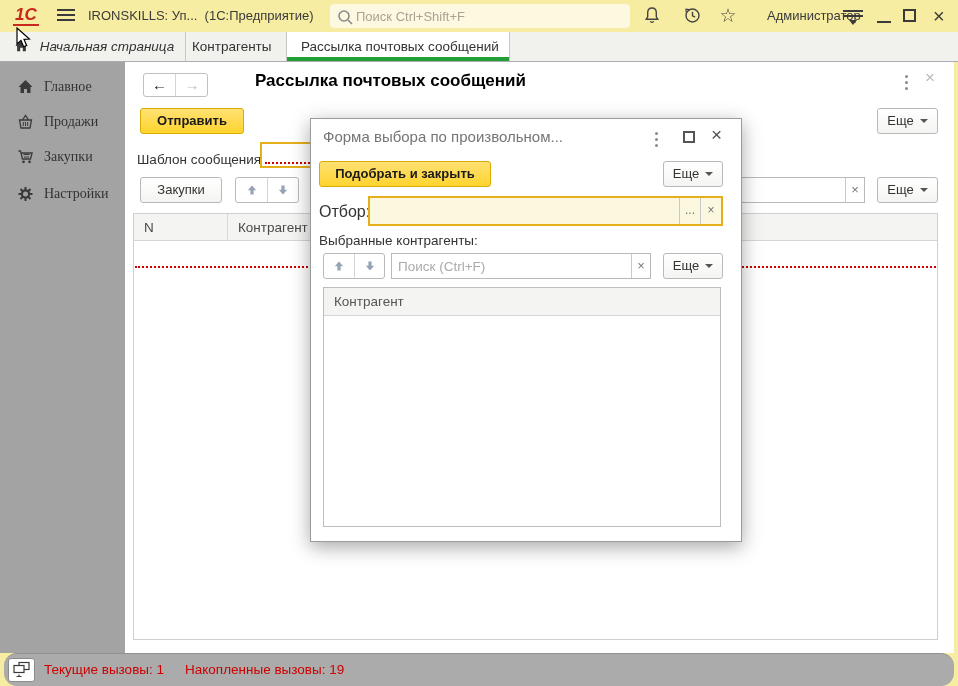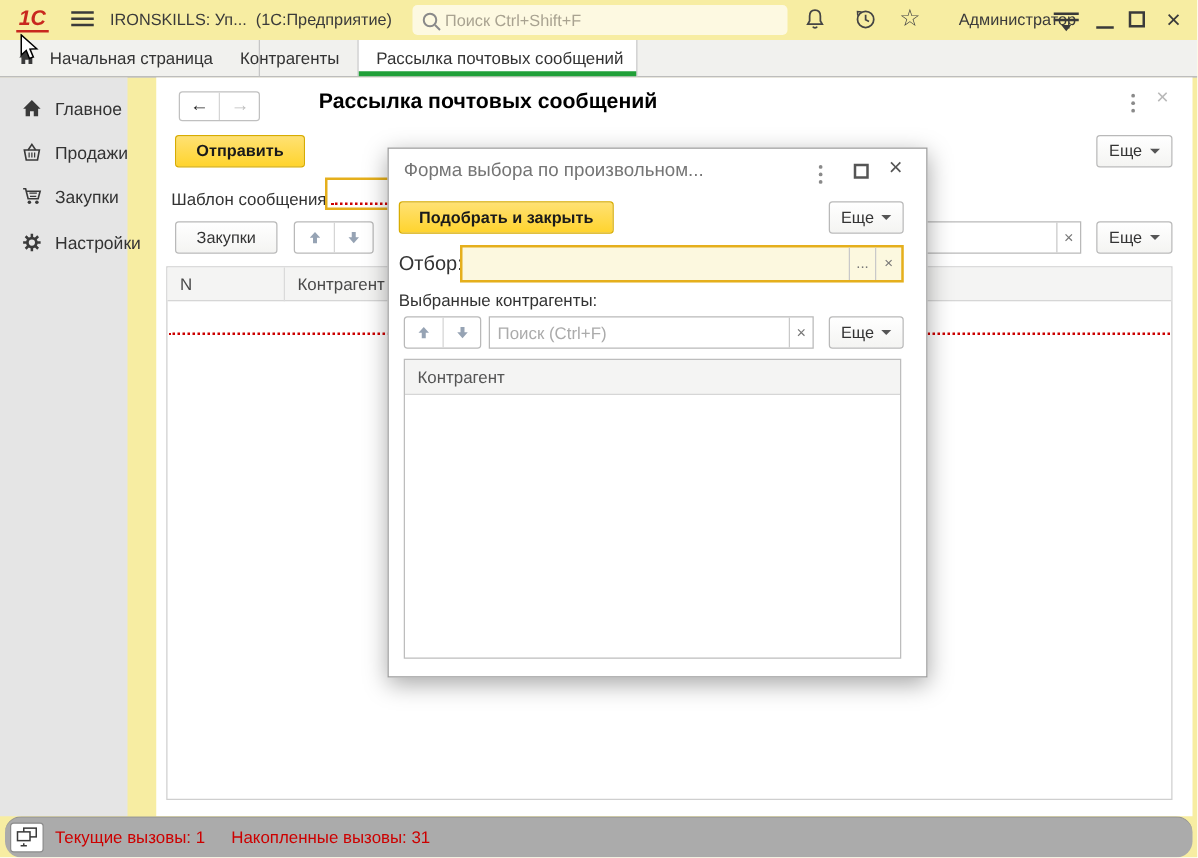--- a/index.html
+++ b/index.html
@@ -24,30 +24,30 @@
   .sysmenu i { display:block; height:2px; background:#3a3a3a; margin-bottom:3px; }
   .sysmenu .car { width:0; height:0; border-left:4px solid transparent; border-right:4px solid transparent; border-top:5px solid #3a3a3a; background:none; margin-left:6px; }
   .win-min { position:absolute; left:873px; top:6px; width:22px; height:20px; }
   .win-min i { position:absolute; left:4px; right:4px; bottom:3px; height:2px; background:#3a3a3a; display:block; }
   .win-max { position:absolute; left:903px; top:9px; width:13px; height:13px; border:2px solid #3a3a3a; }
   .win-close { position:absolute; left:933px; top:3px; font-size:20px; color:#3a3a3a; line-height:26px; }
 
   
   .tabstrip { position:absolute; left:0; top:32px; width:958px; height:30px; background:#F1F1EE; border-bottom:1px solid #ACACAC; }
   .tab { position:absolute; top:0; height:29px; line-height:29px; padding-left:14px; border-right:1px solid #C6C6C6; color:#333; font-size:13.5px; }
-  .tab1 { left:0; width:208px; }
+  .tab1 { left:0; width:186px;font-style:italic; }
   .tab2 { left:178px; width:109px; }
   .tab3 { left:287px; width:223px; background:#FFFFFF; }
   .tab3::after { content:""; position:absolute; left:0; right:0; bottom:0; height:4px; background:#21A038; }
   .tab .home { display:inline-block; vertical-align:-2px; margin-right:7px; }
   .tab-close { margin-left:9px; color:#3a3a3a; font-size:13px; }
   .tab3 .tab-close { color:#B5B5B5; }
 
   
-  .sidebar { position:absolute; left:0; top:62px; width:102px; height:591px; background:#e5e5e5; }
+  .sidebar { position:absolute; left:0; top:62px; width:125px; height:591px; background:#a3a3a3;font-family:Liberation Serif, serif; }
   .side-item { position:absolute; left:0; width:125px; height:26px; line-height:26px; }
   .side-item svg { position:absolute; left:17px; top:5px; }
   .side-item span { position:absolute; left:44px; font-size:14px; color:#333; }
 
   
   .content { position:absolute; left:125px; top:62px; width:829px; height:591px; background:#FFFFFF; }
   .nav-group { position:absolute; left:18px; top:11px; width:65px; height:24px; border:1px solid #C0C0C0; border-radius:3px; background:#fff; }
   .nav-btn { position:absolute; top:0; width:32px; height:22px; text-align:center; line-height:22px; font-size:15px; }
   .nav-back { left:0; color:#222; border-right:1px solid #D5D5D5; }
   .nav-fwd { left:32px; color:#BDBDBD; }
@@ -259,21 +259,21 @@
 
   <div class="statusbar">
     <div class="sb-btn">
       <svg width="19" height="17" viewBox="0 0 19 17" style="margin:2px 0 0 3px">
           <rect x="7" y="1.5" width="10" height="7" fill="#fff" stroke="#3a3a3a" stroke-width="1.2"></rect>
           <rect x="2" y="4.5" width="10" height="7" fill="#fff" stroke="#3a3a3a" stroke-width="1.2"></rect>
           <path d="M7 13.5 V15.5 M4.5 15.5 H9.5" stroke="#3a3a3a" stroke-width="1.2"></path>
         </svg>
     </div>
     <div class="sb-txt sb-t1">Текущие вызовы: 1</div>
-    <div class="sb-txt sb-t2">Накопленные вызовы: 31</div>
+    <div class="sb-txt sb-t2">Накопленные вызовы: 19</div>
   </div>
 
   <div class="modal">
     <div class="modal-title">Форма выбора по произвольном...</div>
     <div class="m-dots dots">
         <i></i>
         <i></i>
         <i></i>
       </div>
     <div class="m-max"></div>

